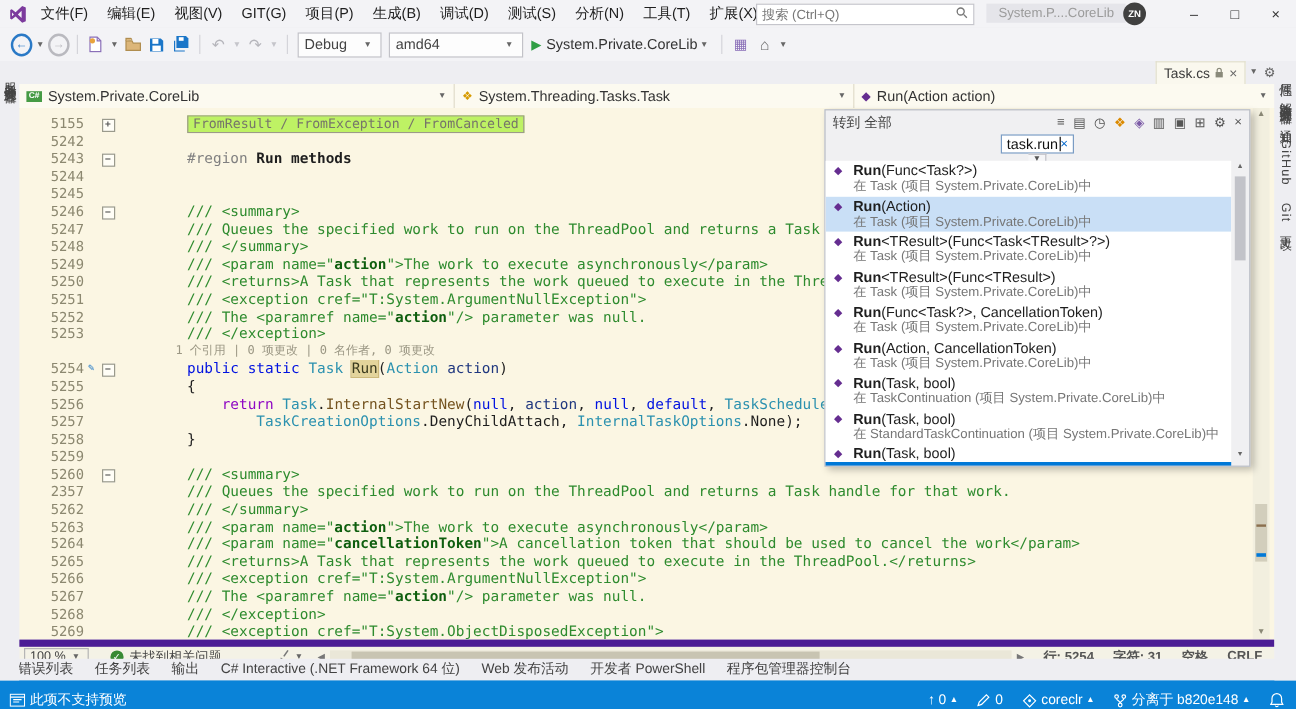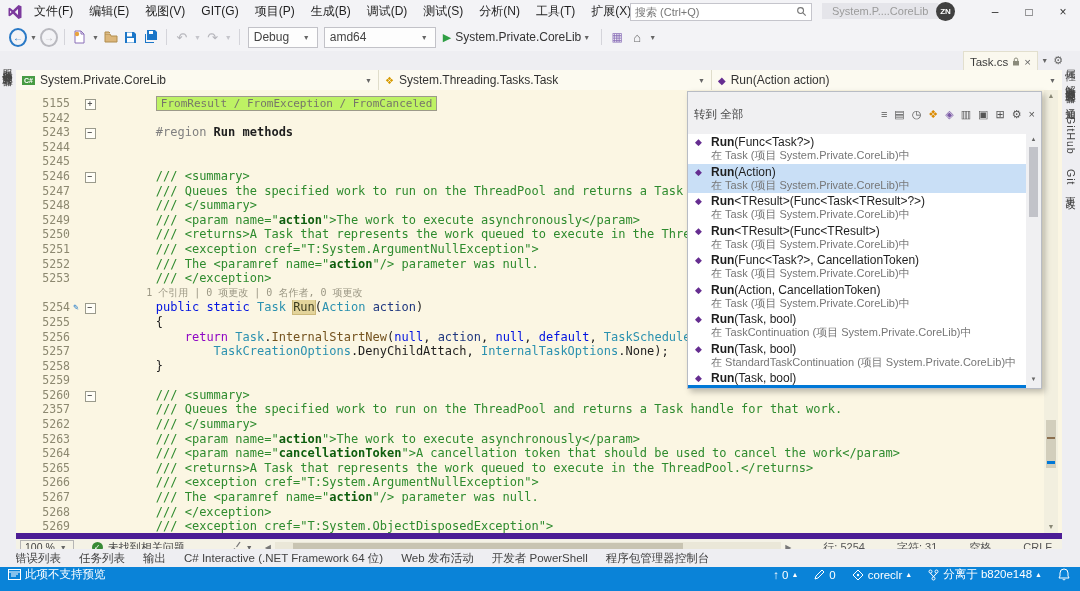--- a/index.html
+++ b/index.html
@@ -60,21 +60,21 @@
   .c-box{color:#77756A;border:1px solid #9C9A8A;background:#bef264;padding:0 4px;font-size:11px;}
   .lensrow .code{font-size:10px;color:#9B9784;}
   
   .vscroll{position:absolute;right:4px;top:0;width:14px;height:443px;background:#F2EFDF;}
   .vscroll .arr{position:absolute;left:0;width:14px;height:12px;color:#8A8876;font-size:7px;text-align:center;line-height:12px;}
   .vthumb{position:absolute;left:2px;width:10px;background:#D2CEBC;}
   .vmark{position:absolute;left:3px;width:8px;height:3px;}
   
   .popup{position:absolute;left:687px;top:91px;width:353px;height:296px;background:#F0F0F2;
          border:1px solid #B8BCC4;box-shadow:3px 3px 6px rgba(0,0,0,.25);z-index:50;}
-  .pp-head{height:20px;display:flex;align-items:center;padding:12px 6px;font-size:11.5px;color:#444;}
+  .pp-head{height:20px;display:flex;align-items:center;padding:0 6px;font-size:11.5px;color:#444;}
   .pp-title{flex:none;margin-right:auto;}
   .pp-ico{font-size:11px;color:#555;margin-left:7px;}
   .pp-ico.orange{color:#DB8A00;} .pp-ico.purple{color:#7B5AA6;}
   .pp-inputrow{height:22px;display:flex;align-items:center;padding:0 4px;flex-direction:column;}
   .pp-input{flex:1;height:18px;background:#fff;border:1px solid #7A9CC4;display:flex;align-items:center;
             padding:0 4px;font-size:12px;color:#111;}
   .pp-caret{display:inline-block;width:1px;height:12px;background:#111;margin-left:1px;}
   .pp-x{color:#0066CC;font-size:11px;margin-left:6px;}
   .pp-dd{width:14px;height:18px;border:1px solid #C0C0C6;border-left:none;background:#F5F5F7;
          display:flex;align-items:center;justify-content:center;font-size:7px;color:#555;}
@@ -89,28 +89,28 @@
   .pp-thumb{position:absolute;left:2px;top:13px;width:9px;height:70px;background:#C2C3C9;}
   .pp-blueline{position:absolute;left:0;bottom:0;width:338px;height:3px;background:#0078D7;}
   
   .edbar{position:absolute;left:16px;top:533px;width:1046px;height:16px;background:#F4F2E6;
          border-top:6px solid #4c1d95;display:flex;align-items:center;font-size:11px;color:#444;}
   .zoombox{height:13px;border:1px solid #B5B5B5;display:flex;align-items:center;padding:0 4px;margin:0 4px;font-size:10.5px;}
   .okdot{width:11px;height:11px;border-radius:50%;background:#388A34;color:#fff;font-size:8px;
          display:flex;align-items:center;justify-content:center;margin:0 5px 0 14px;}
   .htrack{flex:1;height:10px;background:#EAE7D8;margin:0 4px;position:relative;}
   .hthumb{position:absolute;left:18px;top:1px;width:390px;height:8px;background:#C8C4B2;}
-  .edbar .pos{color:#555;margin-left:32px;white-space:nowrap;}
+  .edbar .pos{color:#555;margin-left:16px;white-space:nowrap;font-weight:bold;}
   
   .paneltabs{position:absolute;left:0;top:549px;width:1080px;height:18px;background:#EEEEF2;
              display:flex;align-items:center;font-size:11.5px;color:#424242;padding-left:6px;box-sizing:border-box;}
   .ptab{padding:0 9px;line-height:18px;white-space:nowrap;}
   
   .statusbar{position:absolute;left:0;top:567px;width:1080px;height:24px;background:#0A83D8;color:#fff;
-             display:flex;align-items:flex-start;font-size:11.5px;}
+             display:flex;align-items:flex-end;font-size:11.5px;}
   .sb-left{display:flex;align-items:center;margin-left:8px;}
   .sb-right{margin-left:auto;display:flex;align-items:center;margin-right:10px;}
   .sb-item{display:flex;align-items:center;margin-left:16px;white-space:nowrap;}
   .sb-caret{font-size:7px;margin-left:3px;}
   .sb-svg{margin-right:4px;display:flex;align-items:center;}
   
   .lstrip{position:absolute;left:0;top:51px;width:16px;height:516px;background:#EEEEF2;}
   .rstrip{position:absolute;right:0;top:51px;width:18px;height:516px;background:#EEEEF2;}
   .vtab{writing-mode:vertical-rl;font-size:10.5px;color:#444;margin:10px auto 14px;display:block;text-align:left;white-space:nowrap;letter-spacing:1px;}
 </style>

